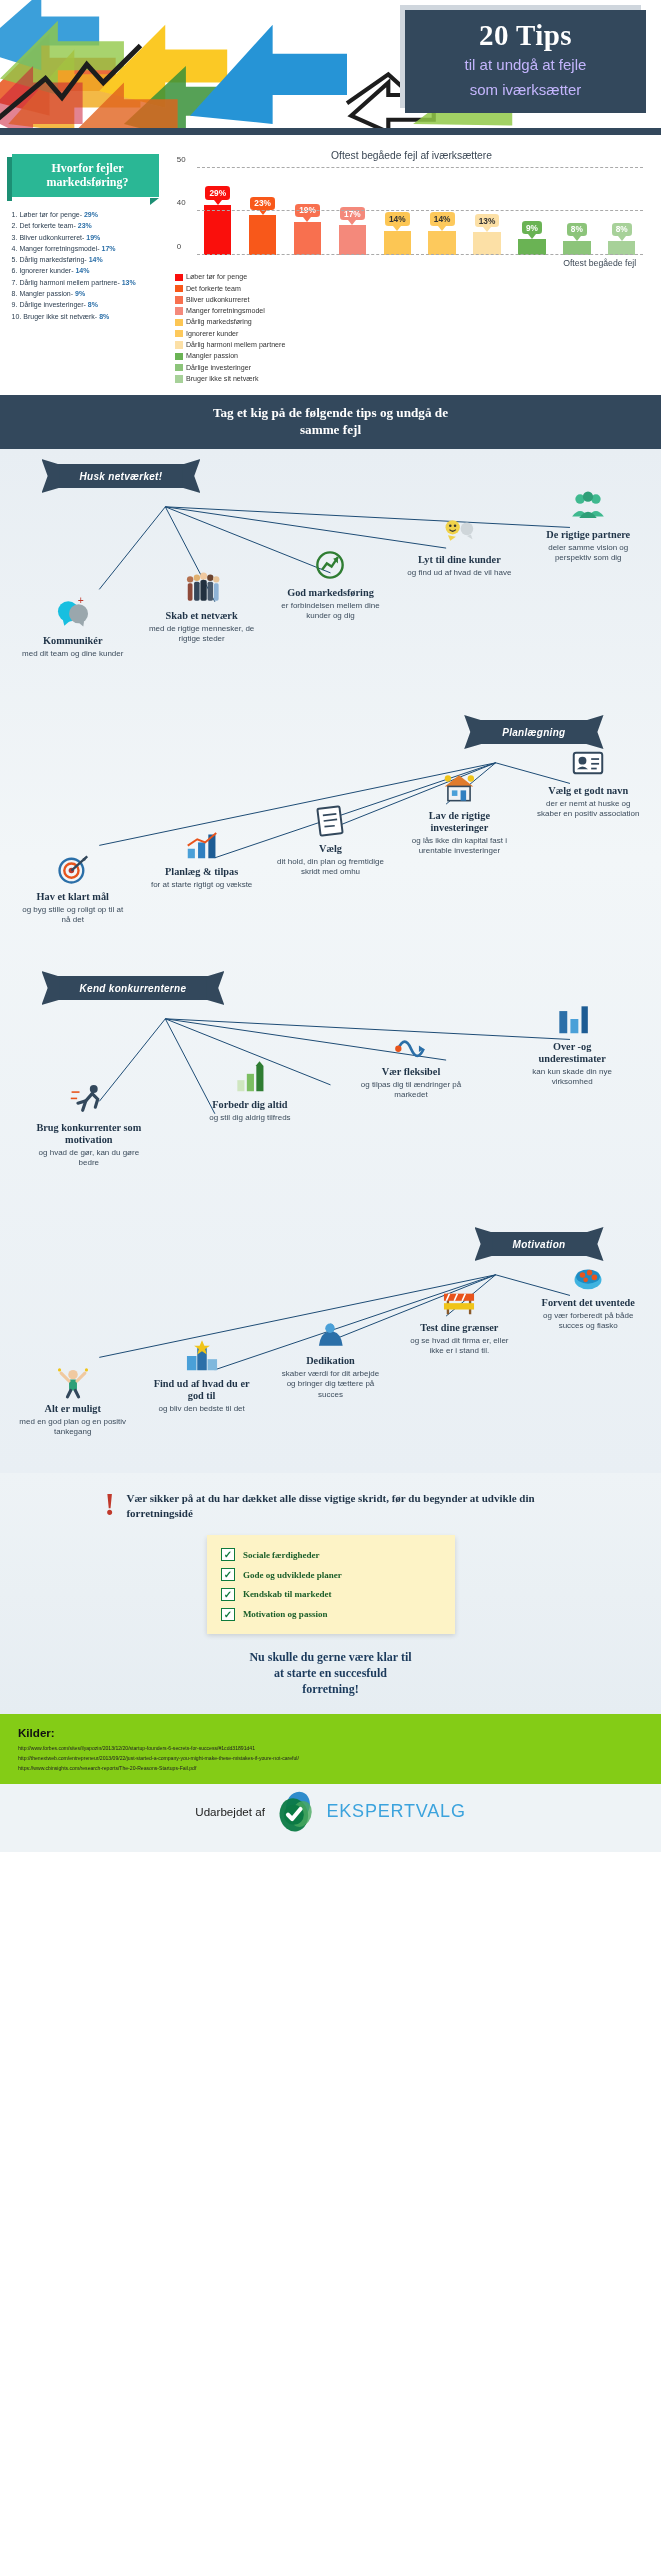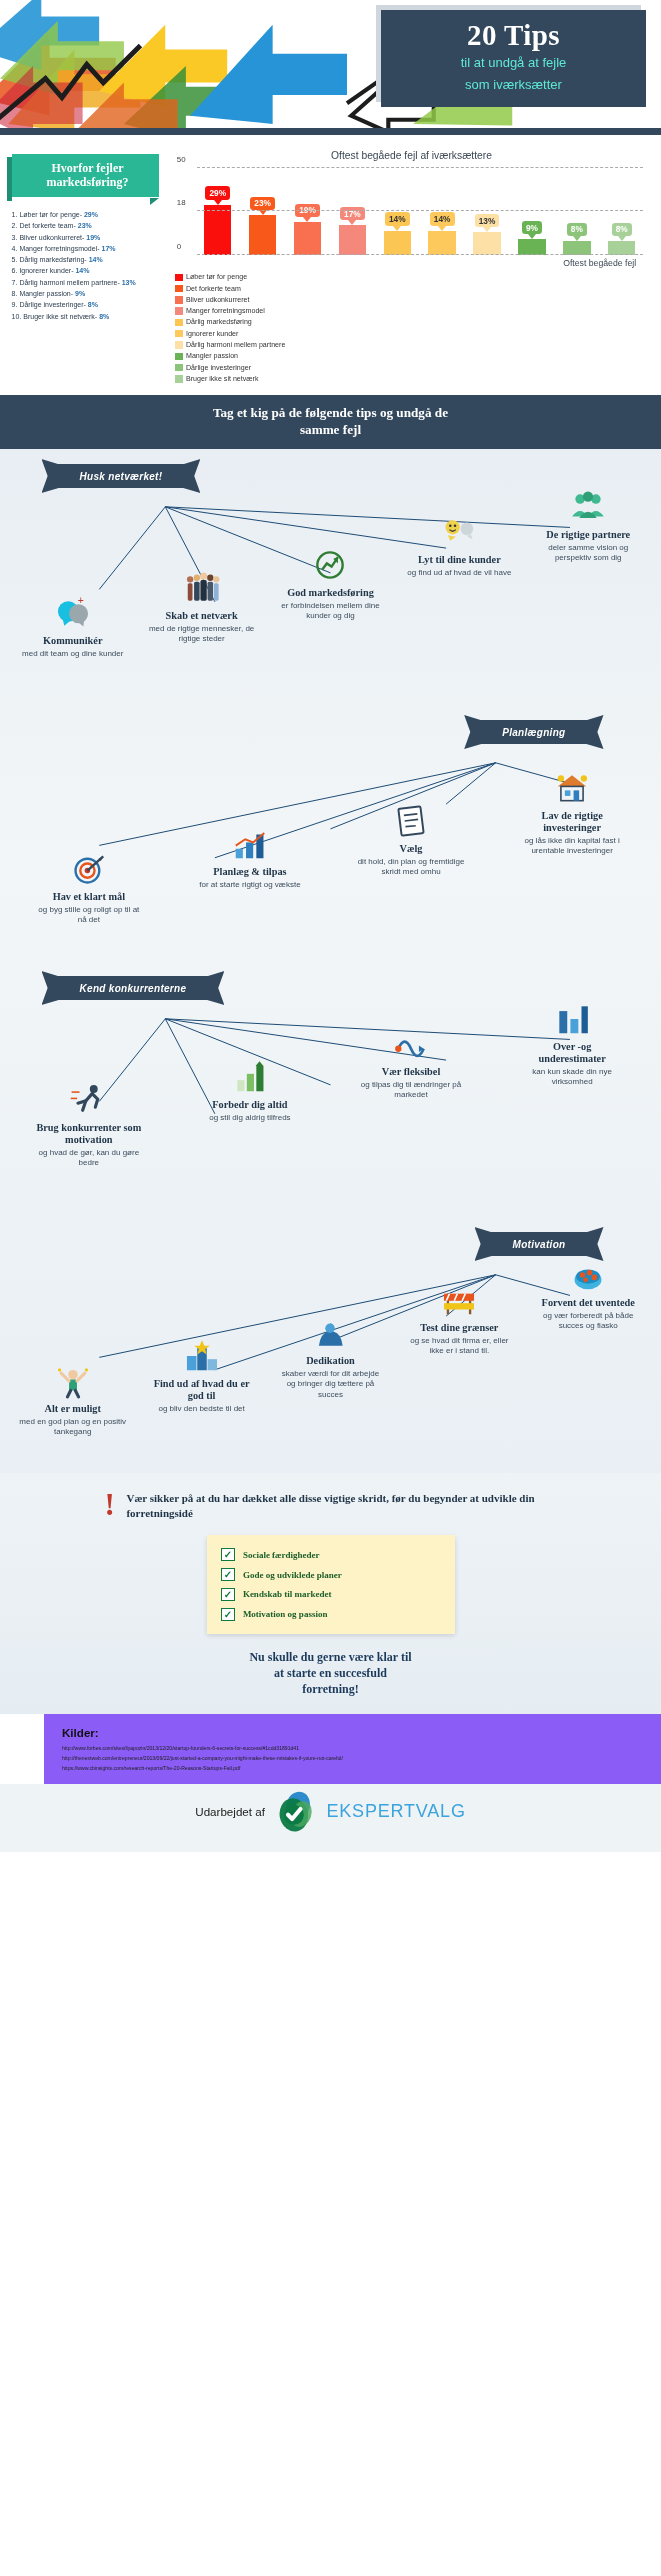--- a/index.html
+++ b/index.html
@@ -15,34 +15,34 @@
   
   .header {
     position: relative;
     height: 128px;
     background:#ffffff;
     overflow:hidden;
   }
   .arrows { position:absolute; inset:0; }
   .title-card {
     position:absolute; right:15px; top:10px;
-    width:265px; padding:10px 13.2px 13.2px 13.2px;
+    width:241px; padding:10px 13.2px 13.2px 13.2px;
     background:#33485c;
     box-shadow: -5px -5px 0 0 #cfd6dd;
     text-align:center;
     z-index:5;
   }
   .title-main {
     font-family:"Liberation Serif", serif;
     font-weight:700; font-size:29px; color:#fff; letter-spacing:0.4px;
     line-height:1.05;
   }
   .title-sub {
     margin-top:5px;
-    font-size:13px; color:#5eead4; font-weight:400; line-height:1.3;
+    font-size:15px; color:#c4b5fd; font-weight:400; line-height:1.3;
   }
   .header-bar { height:7.4px; background:#33485c; }
 
   
   .chart-section {
     background:#fff; padding:15px 8.3px 11.6px 8.3px;
     display:flex; gap:5px; position:relative;
   }
   .chart-left { width:162px; flex:0 0 162px; padding-top:3.3px; }
   .ribbon {
@@ -126,21 +126,21 @@
   .checklist { margin:13.2px auto 0 auto; width:248px; background:#fdf3c6; padding:10px 8.3px; box-shadow:0 1.7px 5px rgba(0,0,0,.14); }
   .check-row { display:flex; align-items:center; gap:8.3px; padding:3.3px 6.6px; }
   .checkbox {
     width:13.2px; height:13.2px; flex:0 0 13.2px; background:#fff; border:1.7px solid #0f7a3d;
     display:flex; align-items:center; justify-content:center; color:#0f7a3d; font-size:10px; font-weight:700;
   }
   .check-label { font-family:"Liberation Serif", serif; font-weight:700; font-size:9px; color:#1b5e2a; }
   .final-msg { margin-top:15px; text-align:center; font-family:"Liberation Serif", serif; font-weight:700; font-size:12px; color:#1b3a5c; line-height:1.35; }
 
   
-  .sources { background:#8b5cf6; padding:11.6px 18px 8.3px 18px;margin-left:44px; }
+  .sources { background:#84cc16; padding:11.6px 18px 8.3px 18px; }
   .sources h3 { font-size:11.6px; color:#111; font-weight:700; margin-bottom:6.6px; }
   .sources p { font-size:5.1px; color:#222; margin-bottom:4.1px; word-break:break-all; }
   .footer { background:#eef3f6; padding:5px 25px 18px 25px; display:flex; align-items:center; justify-content:center; gap:8.3px; }
   .footer-text { font-size:11.6px; color:#222; }
   .brand { font-size:18px; color:#3ba3dd; letter-spacing:0.8px; }
 </style>
 </head>
 <body>
 
 <div class="page">
@@ -233,21 +233,21 @@
               <div class="bar" style="height: 16%; background: rgb(140, 196, 122);"></div>
             </div>
             <div class="barcol">
               <div class="bubble" style="background: rgb(167, 209, 153); color: rgb(167, 209, 153);"><span style="color: rgb(255, 255, 255);">8%</span></div>
               <div class="bar" style="height: 16%; background: rgb(167, 209, 153);"></div>
             </div>
           </div>
       <div class="gridline" style="bottom: 0%;"></div>
           <div class="ytick" style="bottom: 0%;">0</div>
           <div class="gridline" style="bottom: 50%;"></div>
-          <div class="ytick" style="bottom: 50%;">18</div>
+          <div class="ytick" style="bottom: 50%;">40</div>
           <div class="gridline" style="bottom: 100%;"></div>
           <div class="ytick" style="bottom: 100%;">50</div>
         </div>
       <div class="chart-xlabel">Oftest begåede fejl</div>
       <div class="legend" id="legend">
           <div class="legend-item">
             <span class="legend-swatch" style="background: rgb(250, 15, 12);"></span>
             <span>Løber tør for penge</span>
           </div>
           <div class="legend-item">
@@ -437,20 +437,36 @@
                 <rect x="10" y="22" width="28" height="18" fill="#f0f3f5" stroke="#33485c" stroke-width="2"></rect>
                 <rect x="15" y="27" width="7" height="7" fill="#4aa0d8"></rect>
                 <rect x="26" y="27" width="7" height="13" fill="#2f7fc0"></rect>
                 <circle cx="10" cy="12" r="4" fill="#f0c419"></circle>
                 <circle cx="39" cy="12" r="4" fill="#f0c419"></circle>
               </svg>
             </div>
             <div class="node-title">Lav de rigtige investeringer</div>
             <div class="node-desc">og lås ikke din kapital fast i urentable investeringer</div>
           </div>
+          <div class="node" style="margin-top: -48px;">
+            <div class="node-icon">
+              <svg width="38" height="38" viewBox="0 0 48 48">
+                <rect x="6" y="11" width="36" height="26" rx="3" fill="#fff" stroke="#33485c" stroke-width="2.5"></rect>
+                <circle cx="17" cy="21" r="5" fill="#33485c"></circle>
+                <path d="M10 32 q7 -7 14 0z" fill="#33485c"></path>
+                <g stroke="#33485c" stroke-width="2.2">
+                  <line x1="28" y1="19" x2="38" y2="19"></line>
+                  <line x1="28" y1="25" x2="38" y2="25"></line>
+                  <line x1="28" y1="31" x2="35" y2="31"></line>
+                </g>
+              </svg>
+            </div>
+            <div class="node-title">Vælg et godt navn</div>
+            <div class="node-desc">der er nemt at huske og skaber en positiv association</div>
+          </div>
         </div>
       </div>
       <div class="mm-block" style="position: relative; height: 256px;">
         <div style="position: absolute; top: 15px; width: 100%; text-align: left; padding: 0px 0px 0px 58px;"><div class="banner-tag">Kend konkurrenterne</div></div>
         <svg width="661" height="256" style="position: absolute; left: 0px; top: 0px;" viewBox="0 0 800 310">
           <line x1="200" y1="70" x2="120" y2="170" stroke="#1b4a73" stroke-width="1.2"></line>
           <line x1="200" y1="70" x2="260" y2="185" stroke="#1b4a73" stroke-width="1.2"></line>
           <line x1="200" y1="70" x2="400" y2="150" stroke="#1b4a73" stroke-width="1.2"></line>
           <line x1="200" y1="70" x2="540" y2="120" stroke="#1b4a73" stroke-width="1.2"></line>
           <line x1="200" y1="70" x2="690" y2="95" stroke="#1b4a73" stroke-width="1.2"></line>

